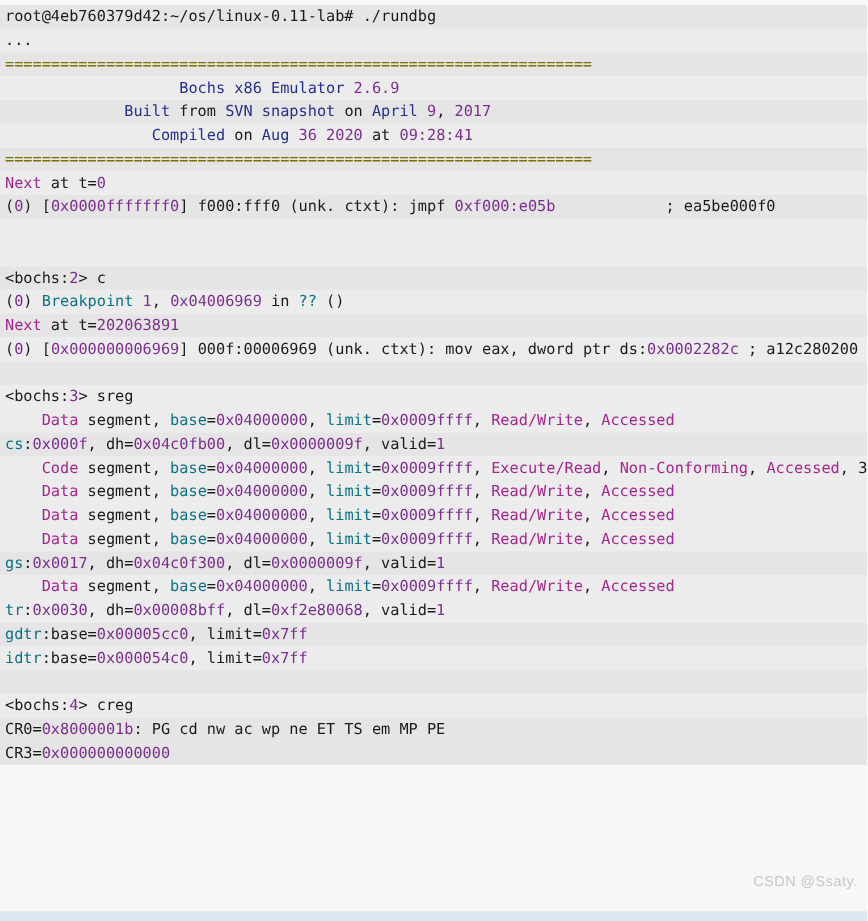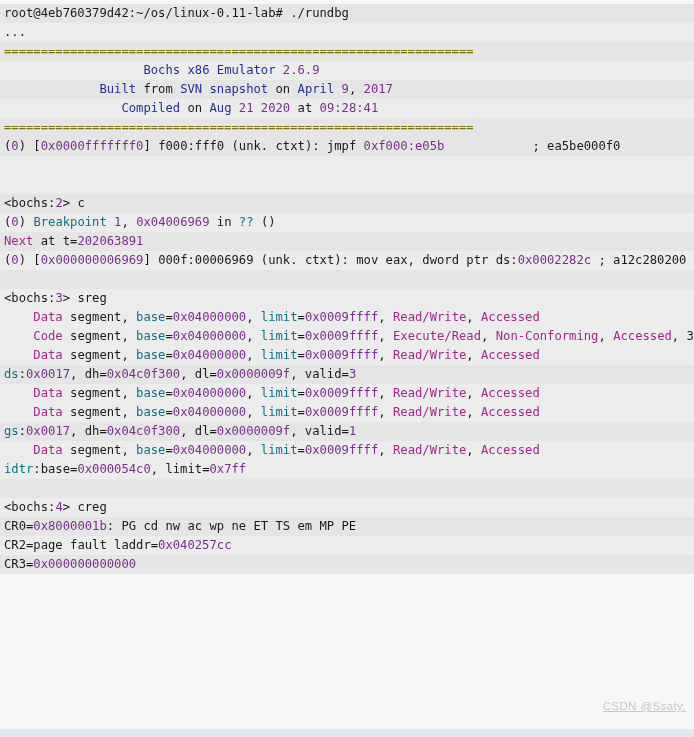--- a/index.html
+++ b/index.html
@@ -49,62 +49,63 @@
   #watermark {
     position: absolute;
     right: 8px;
     bottom: 21px;
     font-family: "Liberation Sans", sans-serif;
     font-size: 11.5px;
     color: #c6c6c6;
     letter-spacing: 0.4px;
     user-select: none;
     pointer-events: none;
-    text-decoration: underline;
   }
   #bottom-band {
     position: absolute;
     left: 0;
     bottom: 0;
     width: 694px;
     height: 8px;
     background: #dbe8f2;
   }
 </style>
 </head>
 <body>
 
 <div id="terminal">
   <div id="lines">
       <div class="line"><span class="c-def">root@4eb760379d42:~/os/linux-0.11-lab# ./rundbg</span></div>
       <div class="line alt"><span class="c-def">...</span></div>
       <div class="line"><span class="c-sep">================================================================</span></div>
       <div class="line alt"><span class="c-def">                   </span><span class="c-nav">Bochs</span><span class="c-def"> </span><span class="c-nav">x86</span><span class="c-def"> </span><span class="c-nav">Emulator</span><span class="c-def"> </span><span class="c-num">2.6.9</span></div>
       <div class="line"><span class="c-def">             </span><span class="c-nav">Built</span><span class="c-def"> </span><span class="c-def">from</span><span class="c-def"> </span><span class="c-nav">SVN</span><span class="c-def"> </span><span class="c-nav">snapshot</span><span class="c-def"> on </span><span class="c-nav">April</span><span class="c-def"> </span><span class="c-num">9</span><span class="c-def">, </span><span class="c-num">2017</span></div>
-      <div class="line alt"><span class="c-def">                </span><span class="c-nav">Compiled</span><span class="c-def"> on </span><span class="c-nav">Aug</span><span class="c-def"> </span><span class="c-num">21</span><span class="c-def"> </span><span class="c-num">2020</span><span class="c-def"> at </span><span class="c-num">09:28:41</span></div>
+      <div class="line alt"><span class="c-def">                </span><span class="c-nav">Compiled</span><span class="c-def"> on </span><span class="c-nav">Aug</span><span class="c-def"> </span><span class="c-num">36</span><span class="c-def"> </span><span class="c-num">2020</span><span class="c-def"> at </span><span class="c-num">09:28:41</span></div>
       <div class="line"><span class="c-sep">================================================================</span></div>
+      <div class="line alt"><span class="c-mag">Next</span><span class="c-def"> at t=</span><span class="c-num">0</span></div>
       <div class="line"><span class="c-def">(</span><span class="c-num">0</span><span class="c-def">) [</span><span class="c-num">0x0000fffffff0</span><span class="c-def">] </span><span class="c-def">f000:fff0</span><span class="c-def"> (unk. ctxt): </span><span class="c-def">jmpf</span><span class="c-def"> </span><span class="c-num">0xf000:e05b</span><span class="c-def">            ; </span><span class="c-def">ea5be000f0</span></div>
       <div class="line alt"><span class="c-def"> </span></div>
       <div class="line alt"><span class="c-def"> </span></div>
       <div class="line"><span class="c-def">&lt;bochs:</span><span class="c-num">2</span><span class="c-def">&gt; c</span></div>
       <div class="line alt"><span class="c-def">(</span><span class="c-num">0</span><span class="c-def">) </span><span class="c-key">Breakpoint</span><span class="c-def"> </span><span class="c-num">1</span><span class="c-def">, </span><span class="c-num">0x04006969</span><span class="c-def"> in </span><span class="c-key">??</span><span class="c-def"> ()</span></div>
       <div class="line"><span class="c-mag">Next</span><span class="c-def"> at t=</span><span class="c-num">202063891</span></div>
       <div class="line alt"><span class="c-def">(</span><span class="c-num">0</span><span class="c-def">) [</span><span class="c-num">0x000000006969</span><span class="c-def">] </span><span class="c-def">000f:00006969</span><span class="c-def"> (unk. ctxt): </span><span class="c-def">mov</span><span class="c-def"> eax, dword ptr ds:</span><span class="c-num">0x0002282c</span><span class="c-def"> ; </span><span class="c-def">a12c280200</span></div>
       <div class="line"><span class="c-def"> </span></div>
       <div class="line alt"><span class="c-def">&lt;bochs:</span><span class="c-num">3</span><span class="c-def">&gt; sreg</span></div>
       <div class="line alt"><span class="c-def">    </span><span class="c-mag">Data</span><span class="c-def"> segment, </span><span class="c-key">base</span><span class="c-def">=</span><span class="c-num">0x04000000</span><span class="c-def">, </span><span class="c-key">limit</span><span class="c-def">=</span><span class="c-num">0x0009ffff</span><span class="c-def">, </span><span class="c-mag">Read/Write</span><span class="c-def">, </span><span class="c-mag">Accessed</span></div>
+      <div class="line"><span class="c-key">cs</span><span class="c-def">:</span><span class="c-num">0x000f</span><span class="c-def">, dh=</span><span class="c-num">0x04c0fb00</span><span class="c-def">, dl=</span><span class="c-num">0x0000009f</span><span class="c-def">, valid=</span><span class="c-num">1</span></div>
       <div class="line alt"><span class="c-def">    </span><span class="c-mag">Code</span><span class="c-def"> segment, </span><span class="c-key">base</span><span class="c-def">=</span><span class="c-num">0x04000000</span><span class="c-def">, </span><span class="c-key">limit</span><span class="c-def">=</span><span class="c-num">0x0009ffff</span><span class="c-def">, </span><span class="c-mag">Execute/Read</span><span class="c-def">, </span><span class="c-mag">Non-Conforming</span><span class="c-def">, </span><span class="c-mag">Accessed</span><span class="c-def">, </span><span class="c-def">32-bit</span></div>
       <div class="line alt"><span class="c-def">    </span><span class="c-mag">Data</span><span class="c-def"> segment, </span><span class="c-key">base</span><span class="c-def">=</span><span class="c-num">0x04000000</span><span class="c-def">, </span><span class="c-key">limit</span><span class="c-def">=</span><span class="c-num">0x0009ffff</span><span class="c-def">, </span><span class="c-mag">Read/Write</span><span class="c-def">, </span><span class="c-mag">Accessed</span></div>
-      <div class="line"><span class="c-key">ds</span><span class="c-def">:</span><span class="c-num">0x0017</span><span class="c-def">, dh=</span><span class="c-num">0x04c0f300</span><span class="c-def">, dl=</span><span class="c-num">0x0000009f</span><span class="c-def">, valid=</span><span class="c-num">3</span></div>
       <div class="line alt"><span class="c-def">    </span><span class="c-mag">Data</span><span class="c-def"> segment, </span><span class="c-key">base</span><span class="c-def">=</span><span class="c-num">0x04000000</span><span class="c-def">, </span><span class="c-key">limit</span><span class="c-def">=</span><span class="c-num">0x0009ffff</span><span class="c-def">, </span><span class="c-mag">Read/Write</span><span class="c-def">, </span><span class="c-mag">Accessed</span></div>
       <div class="line alt"><span class="c-def">    </span><span class="c-mag">Data</span><span class="c-def"> segment, </span><span class="c-key">base</span><span class="c-def">=</span><span class="c-num">0x04000000</span><span class="c-def">, </span><span class="c-key">limit</span><span class="c-def">=</span><span class="c-num">0x0009ffff</span><span class="c-def">, </span><span class="c-mag">Read/Write</span><span class="c-def">, </span><span class="c-mag">Accessed</span></div>
       <div class="line"><span class="c-key">gs</span><span class="c-def">:</span><span class="c-num">0x0017</span><span class="c-def">, dh=</span><span class="c-num">0x04c0f300</span><span class="c-def">, dl=</span><span class="c-num">0x0000009f</span><span class="c-def">, valid=</span><span class="c-num">1</span></div>
       <div class="line alt"><span class="c-def">    </span><span class="c-mag">Data</span><span class="c-def"> segment, </span><span class="c-key">base</span><span class="c-def">=</span><span class="c-num">0x04000000</span><span class="c-def">, </span><span class="c-key">limit</span><span class="c-def">=</span><span class="c-num">0x0009ffff</span><span class="c-def">, </span><span class="c-mag">Read/Write</span><span class="c-def">, </span><span class="c-mag">Accessed</span></div>
+      <div class="line alt"><span class="c-key">tr</span><span class="c-def">:</span><span class="c-num">0x0030</span><span class="c-def">, dh=</span><span class="c-num">0x00008bff</span><span class="c-def">, dl=</span><span class="c-num">0xf2e80068</span><span class="c-def">, valid=</span><span class="c-num">1</span></div>
+      <div class="line"><span class="c-key">gdtr</span><span class="c-def">:base=</span><span class="c-num">0x00005cc0</span><span class="c-def">, limit=</span><span class="c-num">0x7ff</span></div>
       <div class="line alt"><span class="c-key">idtr</span><span class="c-def">:base=</span><span class="c-num">0x000054c0</span><span class="c-def">, limit=</span><span class="c-num">0x7ff</span></div>
       <div class="line"><span class="c-def"> </span></div>
       <div class="line alt"><span class="c-def">&lt;bochs:</span><span class="c-num">4</span><span class="c-def">&gt; creg</span></div>
       <div class="line"><span class="c-def">CR0</span><span class="c-def">=</span><span class="c-num">0x8000001b</span><span class="c-def">: PG cd nw ac wp ne ET TS em MP PE</span></div>
-      <div class="line alt"><span class="c-def">CR2</span><span class="c-def">=page fault laddr=</span><span class="c-num">0x040257cc</span></div>
       <div class="line"><span class="c-def">CR3</span><span class="c-def">=</span><span class="c-num">0x000000000000</span></div>
     </div>
   <div id="watermark">CSDN @Ssaty.</div>
   <div id="bottom-band"></div>
 </div>
 
 </body></html>

